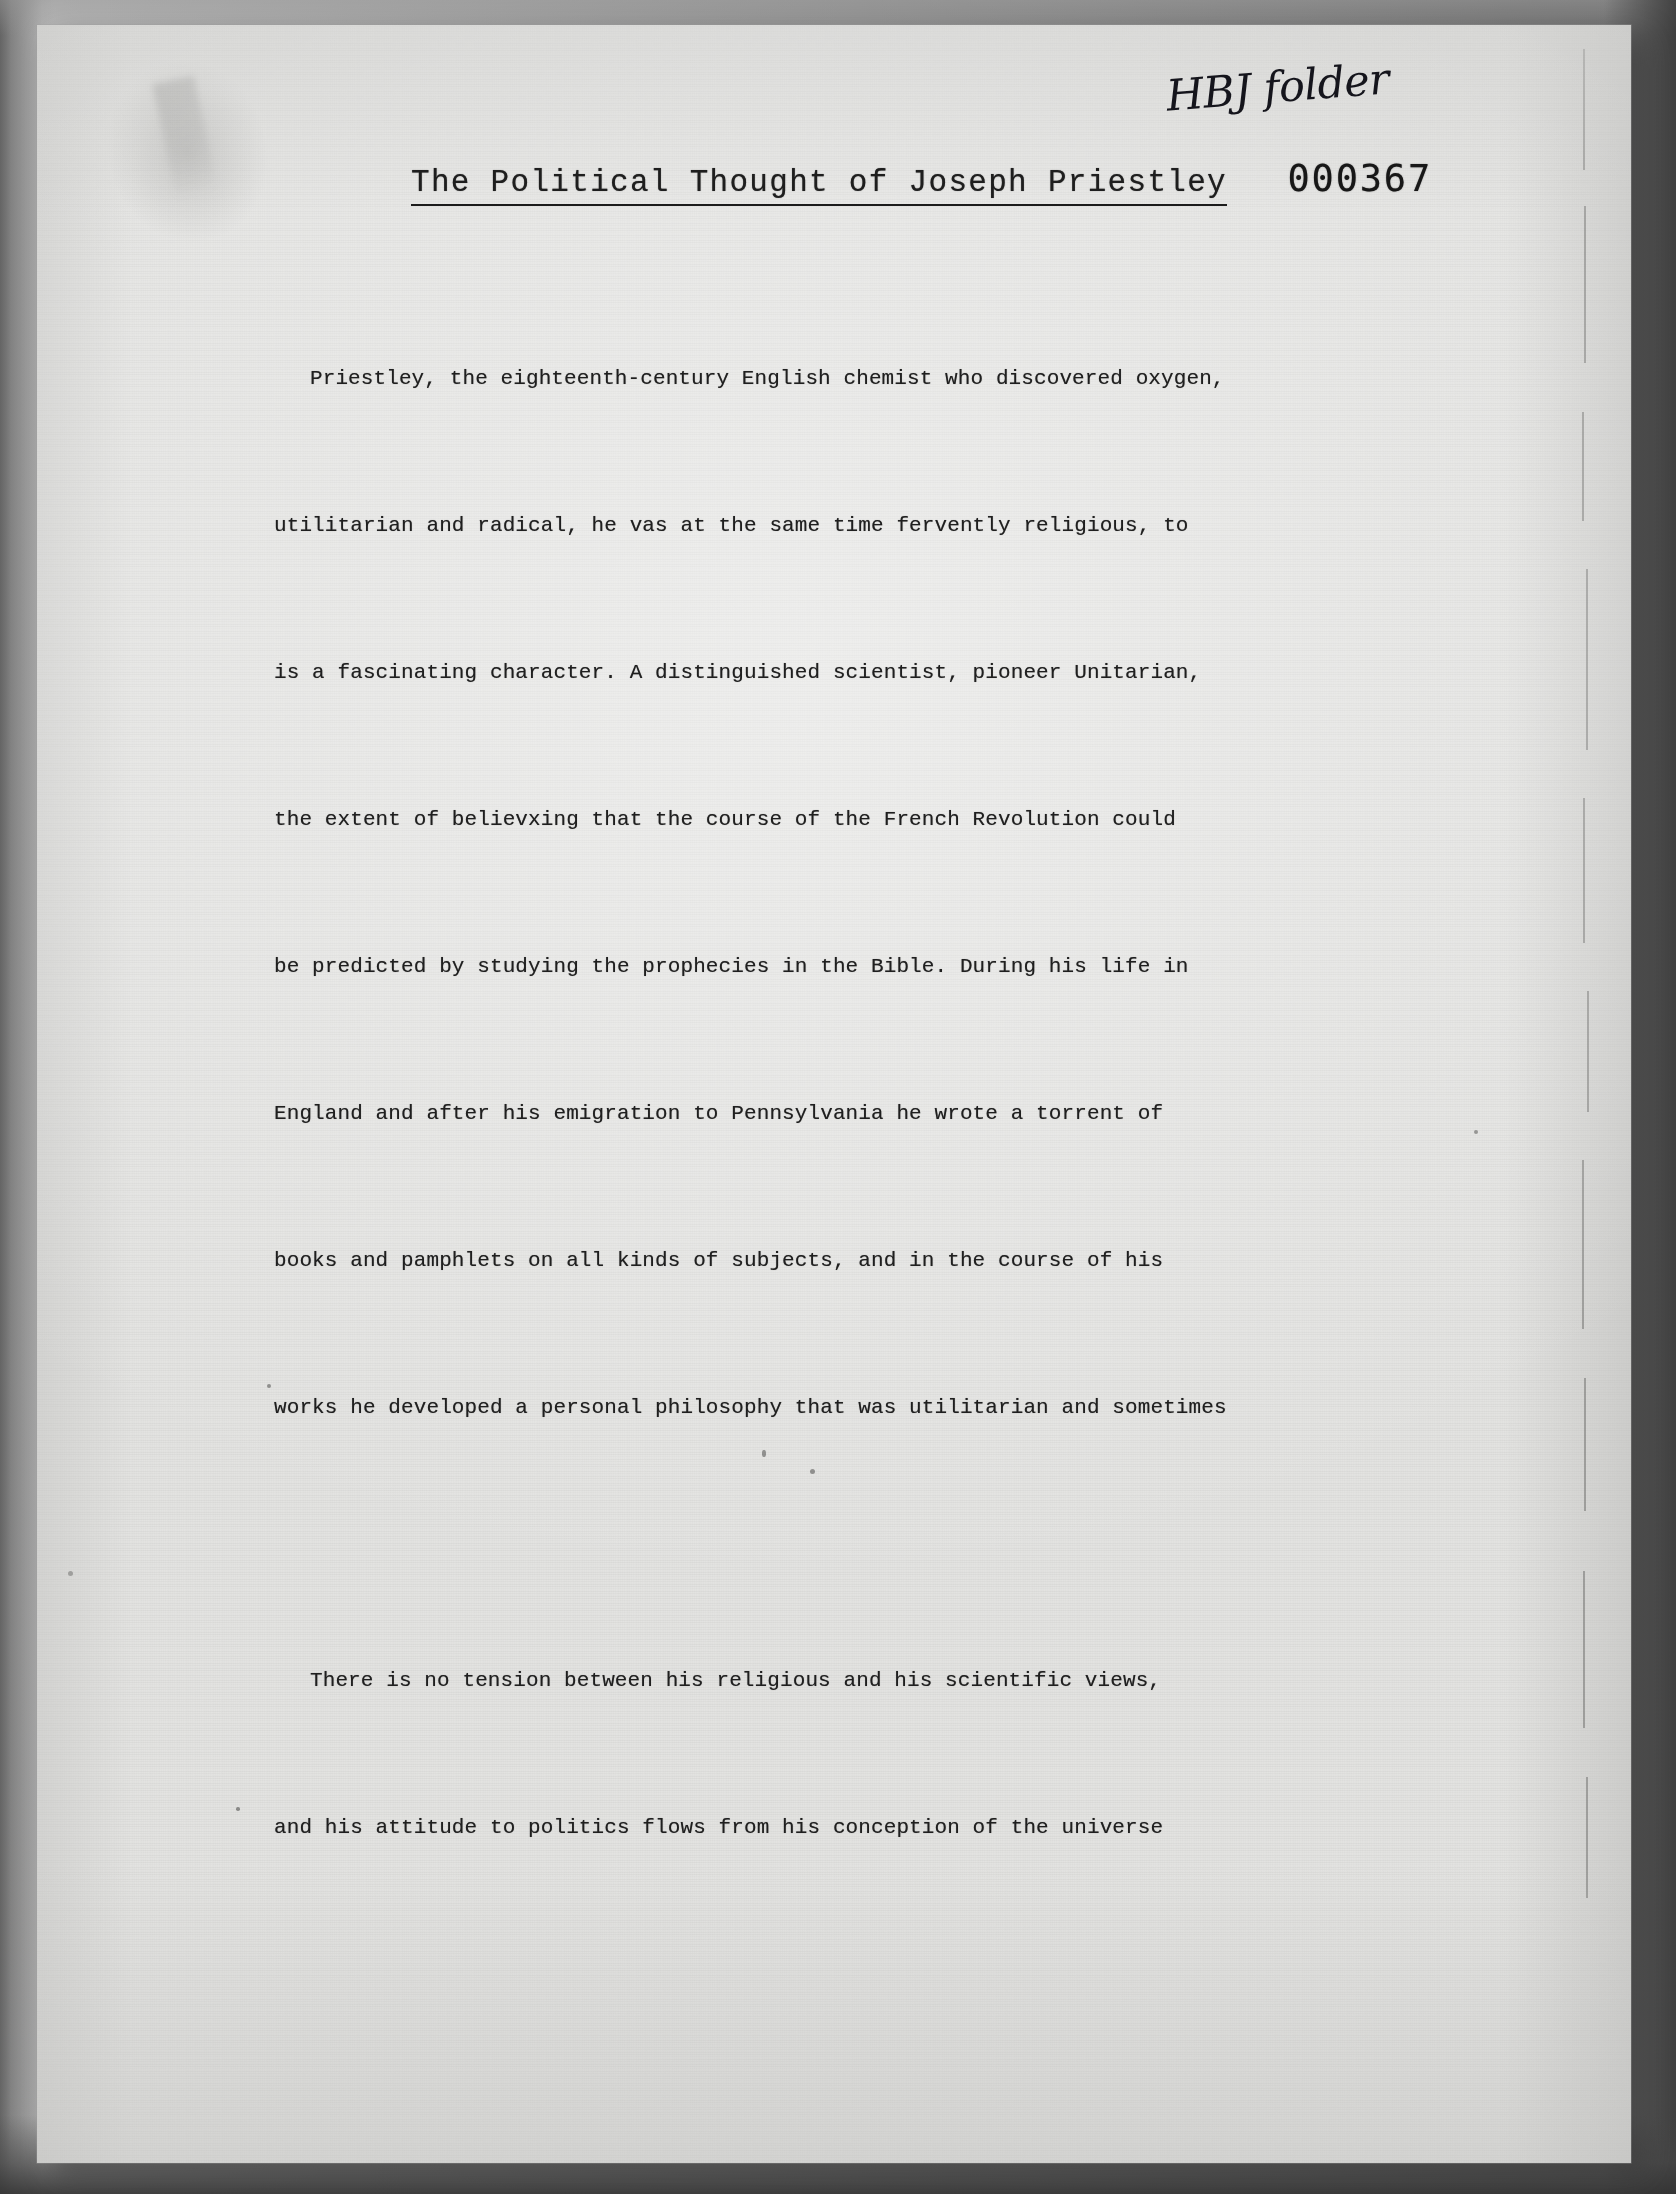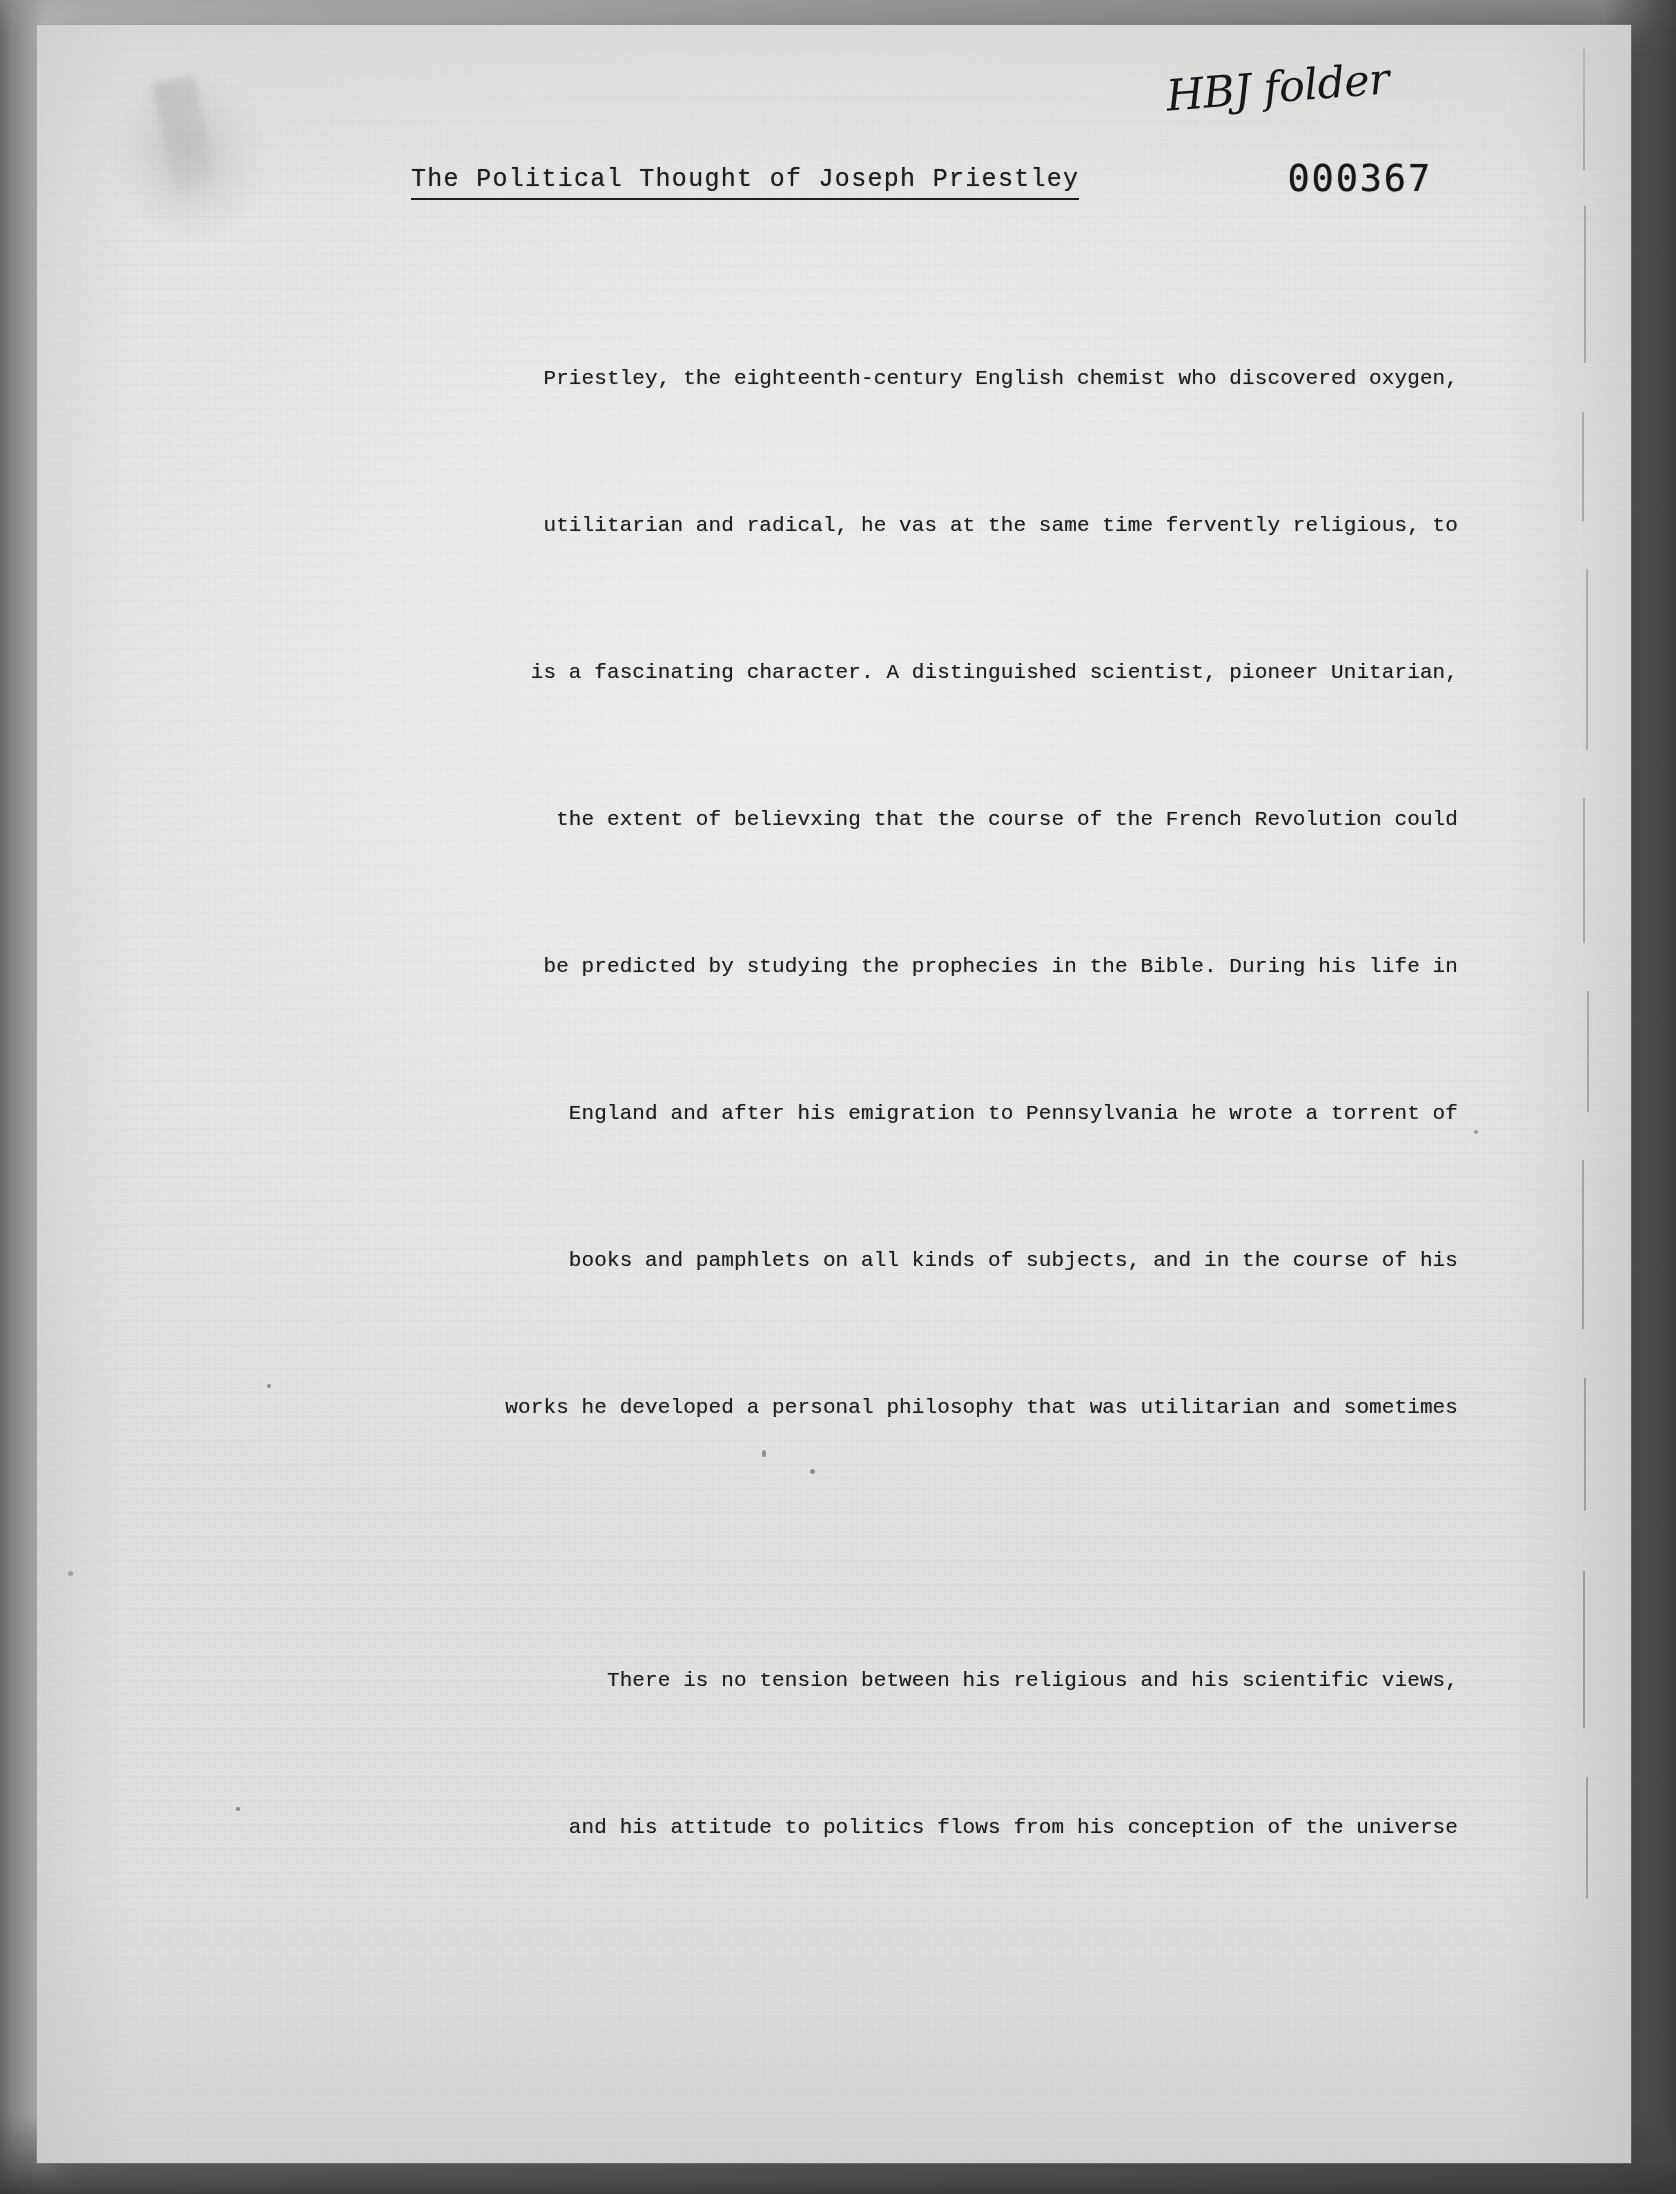--- a/index.html
+++ b/index.html
@@ -133,21 +133,21 @@
   .header-row {
     position: absolute;
     left: 0; right: 0;
     top: 140px;
     height: 42px;
   }
   .doc-title {
     position: absolute;
     left: 374px;
     top: 0;
-    font-size: 25px;
+    font-size: 31px;
     letter-spacing: 1.3px;
     color: #1e1e1e;
     white-space: nowrap;
     border-bottom: 2.4px solid #1c1c1c;
     padding-bottom: 4.2px;
     text-shadow: 0 0 1px rgba(0,0,0,0.55);
   }
   .stamp-number {
     position: absolute;
     right: 199px;
@@ -179,21 +179,20 @@
     width: 1184px;
     color: #1f1f1f;
     font-size: 21px;
     line-height: 49px;
     letter-spacing: 0.1px;
     text-shadow: 0 0 0.8px rgba(0,0,0,0.45);
   }
   .para {
     margin: 0 0 28px 0;
     white-space: pre-wrap;
-    text-align: right;
   }
   .para .ln { display: block; }
   .para .ln.indent { text-indent: 36px; }
 
   
   .speck {
     position: absolute;
     background: rgba(70,70,68,0.55);
     border-radius: 50%;
     pointer-events: none;

